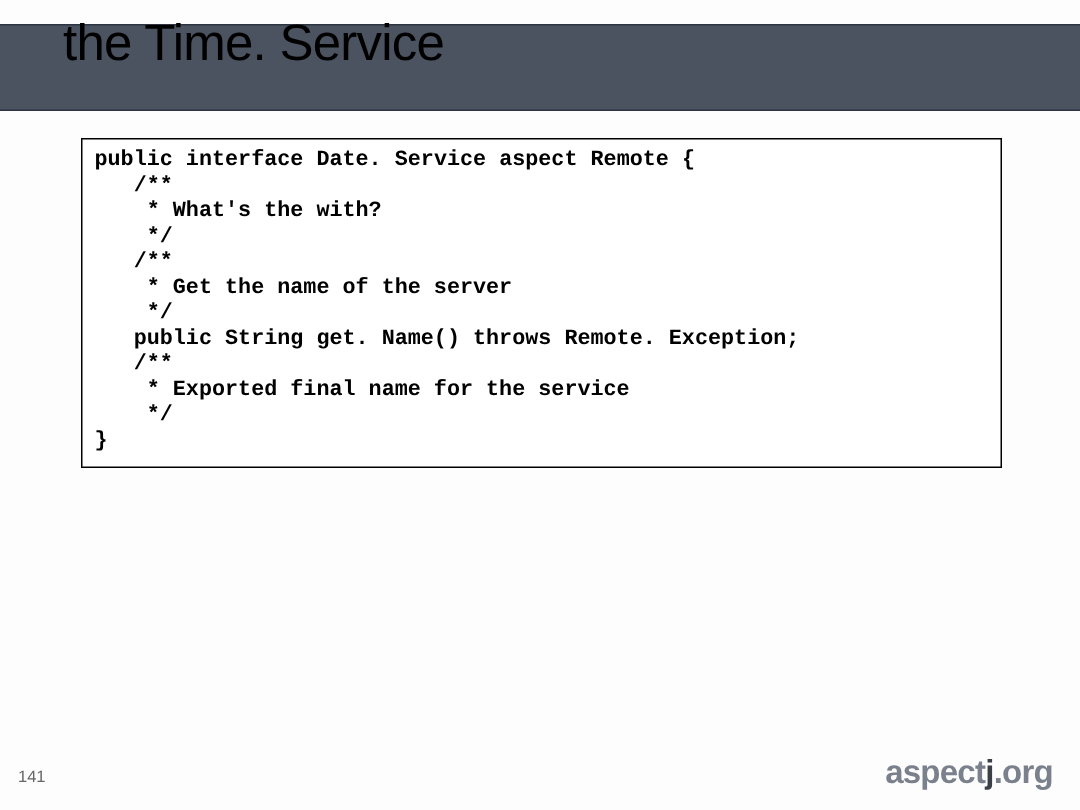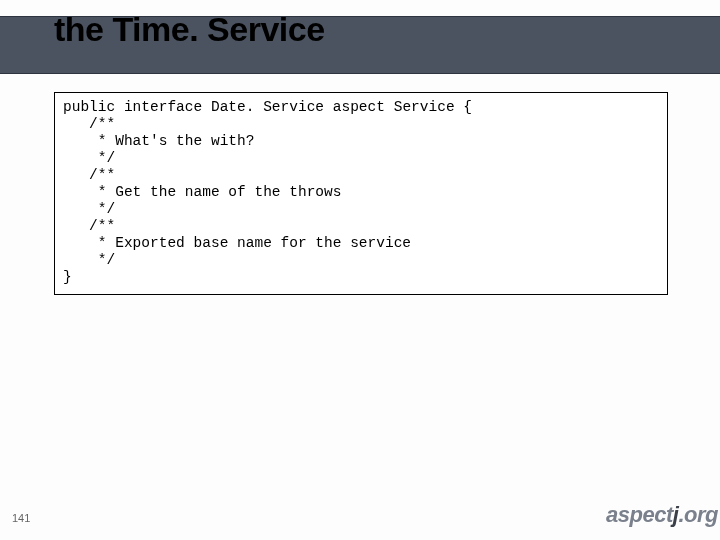--- a/index.html
+++ b/index.html
@@ -17,91 +17,91 @@
     left: 0;
     right: 0;
     height: 58px;
     background: #4b5360;
     border-top: 1px solid #2f3540;
     border-bottom: 1px solid #2f3540;
   }
   .title-text {
     position: absolute;
     top: 10px;
-    left: 54px;
+    left: 42px;
     font-size: 34px;
-    font-weight: bold;
+    font-weight: normal;
     color: #000;
     letter-spacing: -0.5px;
   }
   .code-frame {
     position: absolute;
     top: 92px;
     left: 54px;
     width: 614px;
     border: 1px solid #000;
     background: #fff;
     padding: 6px 8px 8px 8px;
   }
   .code-line {
     font-family: "Courier New", Courier, monospace;
     font-size: 14.5px;
     line-height: 17px;
     white-space: pre;
     color: #000;
   }
-  .kw { font-weight: normal; }
+  .kw { font-weight: bold; }
   .footer-left {
     position: absolute;
     left: 12px;
     bottom: 16px;
     display: flex;
     align-items: center;
     gap: 24px;
     margin-top: 31px;
   }
   .page-num {
     font-size: 11px;
     color: #666;
   }
   .footer-caption {
     font-size: 10px;
     color: #888;
   }
   .logo {
     position: absolute;
-    right: 2px;
+    right: 18px;
     bottom: 12px;
     font-size: 22px;
     font-weight: bold;
     color: #7a818c;
     letter-spacing: -0.5px;
-    font-style: italic;
   }
   .logo .j { color: #3a3f48; }
 </style>
 </head>
 <body>
 
 <div class="title-band"></div>
 <div class="title-text">the Time. Service</div>
 
 <div class="code-frame">
-  <div class="code-line"><span class="kw">public interface </span><span class="kw">Date. Service </span><span class="kw">aspect </span><span class="kw">Service {</span></div>
+  <div class="code-line"><span class="kw">public interface </span><span class="kw">Date. Service </span><span class="kw">aspect </span><span class="kw">Remote {</span></div>
   <div class="code-line"></div>
   <div class="code-line"><span class="kw">   /**</span></div>
   <div class="code-line"><span class="kw">    * What's the with?</span></div>
   <div class="code-line"><span class="kw">    */</span></div>
   <div class="code-line"></div>
   <div class="code-line"><span class="kw">   /**</span></div>
-  <div class="code-line"><span class="kw">    * Get the name of the throws</span></div>
+  <div class="code-line"><span class="kw">    * Get the name of the server</span></div>
   <div class="code-line"><span class="kw">    */</span></div>
+  <div class="code-line"><span class="kw">   public </span><span class="kw">String get. Name() </span><span class="kw">throws </span><span class="kw">Remote. Exception;</span></div>
   <div class="code-line"></div>
   <div class="code-line"><span class="kw">   /**</span></div>
-  <div class="code-line"><span class="kw">    * Exported base name for the service</span></div>
+  <div class="code-line"><span class="kw">    * Exported final name for the service</span></div>
   <div class="code-line"><span class="kw">    */</span></div>
   <div class="code-line"><span class="kw">}</span></div>
 </div>
 
 <div class="footer-left">
   <span class="page-num">141</span>
 </div>
 
 <div class="logo">
   <span>aspect</span><span class="j">j</span><span>.org</span>

